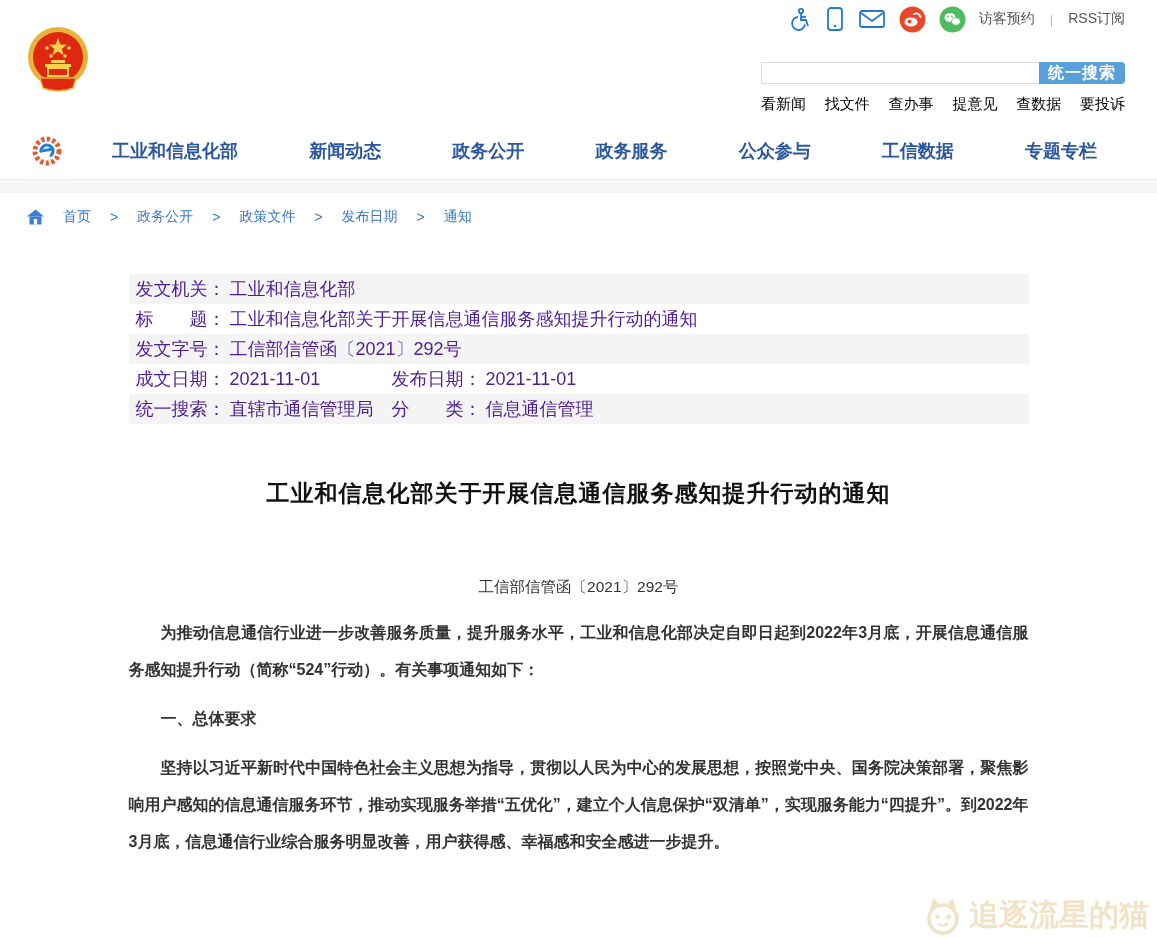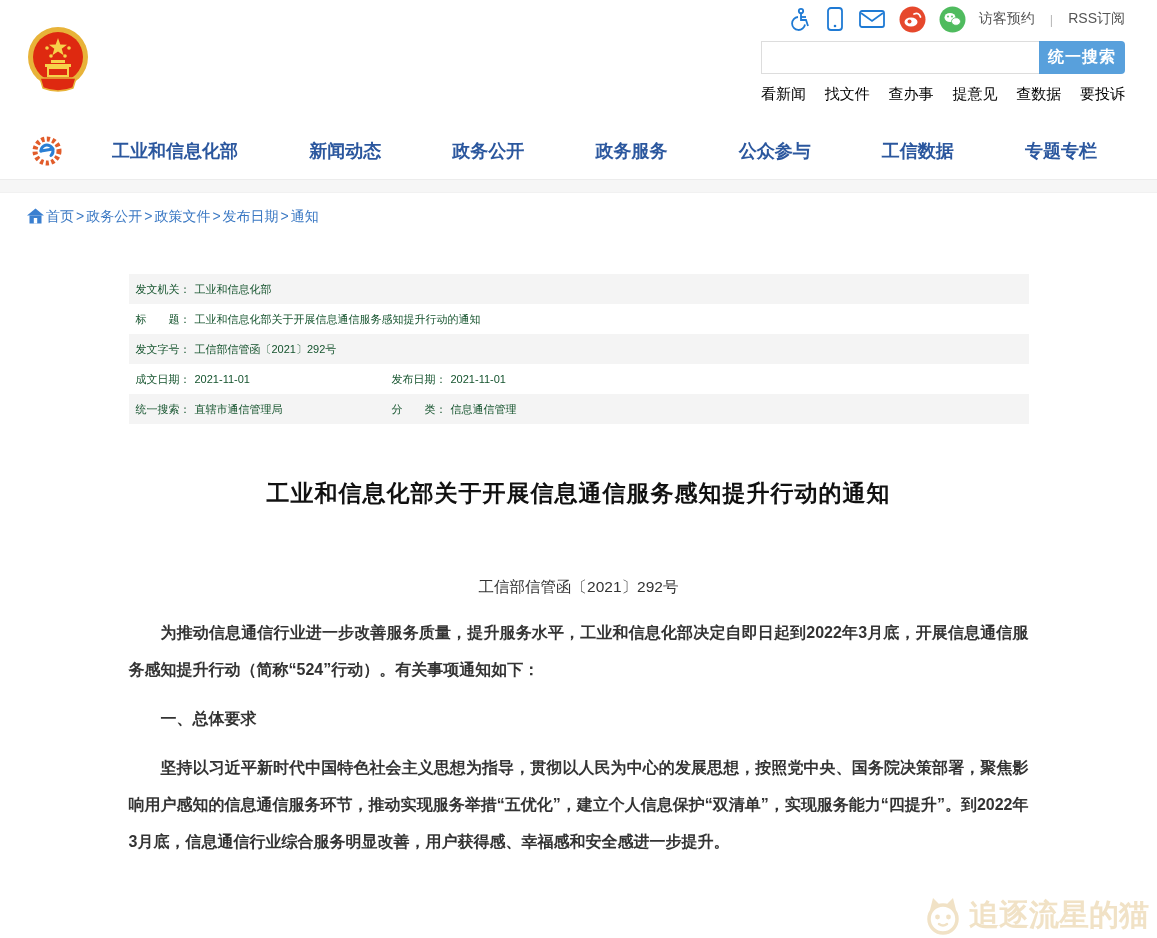--- a/index.html
+++ b/index.html
@@ -14,39 +14,39 @@
   .logo-block { position: absolute; left: 27px; top: 26px; display: flex; align-items: flex-start; cursor: pointer; }
   .emblem { width: 62px; height: 66px; margin-right: 14px; }
   .title-wrap { padding-top: 10px; }
   .site-title { font-size: 31px; font-weight: bold; color: #2066b9; letter-spacing: 2px; line-height: 1.1; }
   .site-sub { font-size: 12.5px; color: #7ba3d3; margin-top: 7px; letter-spacing: 0.2px; }
   .header-right { position: absolute; right: 32px; top: 4px; width: 364px; }
   .icons-row { display: flex; justify-content: flex-end; align-items: center; gap: 13px; height: 30px; }
   .icons-row svg { display: block; }
   .hdr-link { font-size: 14px; color: #555; text-decoration: none; cursor: pointer; white-space: nowrap; }
   .hdr-sep { color: #bbb; font-size: 13px; margin: 0 2px; }
-  .search-row { display: flex; margin-top: 7px; height: 33px; }
+  .search-row { display: flex; margin-top: 28px; height: 22px; }
   .search-input { flex: 1; border: 1px solid #ddd; border-right: none; outline: none; padding: 0 8px; font-size: 14px; }
   .search-btn { width: 86px; background: #58a0dc; color: #fff; border: none; font-size: 16px;
     font-weight: bold; border-radius: 0 4px 4px 0; cursor: pointer; letter-spacing: 1px; }
   .quick-links { display: flex; justify-content: space-between; margin-top: 11px; }
   .quick-link { font-size: 15px; color: #000000; cursor: pointer; white-space: nowrap; }
   
   .nav { display: flex; align-items: center; height: 57px; padding: 0 34px 0 30px; background: #fff; }
   .nav-logo { width: 34px; height: 34px; margin-right: 48px; flex: none; }
   .nav-items { display: flex; flex: 1; justify-content: space-between; align-items: center; padding-right: 26px; }
   .nav-item { font-size: 18px; font-weight: bold; color: #2b579e; cursor: pointer; white-space: nowrap; }
   .divider-strip { height: 14px; background: #f6f6f6; border-top: 1px solid #ececec; border-bottom: 1px solid #f1f1f1; }
   
-  .breadcrumb { display: flex; gap: 2px; padding: 15px 0 8px 27px; font-size: 14px; }
+  .breadcrumb { display: flex; align-items: center; gap: 19px; padding: 15px 0 8px 27px; font-size: 14px; }
   .crumb { color: #3a78c3; cursor: pointer; white-space: nowrap; }
   .crumb-sep { color: #3a78c3; }
   
   .content { width: 900px; margin: 40px auto 0; }
-  .meta-table { width: 100%; font-size: 11px; color: #14532d; }
+  .meta-table { width: 100%; font-size: 18px; color: #4c1d95; }
   .meta-row { height: 30px; display: flex; align-items: center; padding-left: 7px; background: #fff; }
   .meta-row.shade { background: #f4f4f4; }
   .meta-col { display: flex; align-items: center; }
   .meta-col.first { width: 256px; flex: none; }
   .meta-label { white-space: pre; }
   .meta-value { margin-left: 4px; white-space: nowrap; }
   .article-title { text-align: center; font-size: 23px; font-weight: bold; color: #111; margin-top: 54px; letter-spacing: 1px; }
   .doc-number { text-align: center; font-size: 15.5px; color: #333; margin-top: 68px; }
   .article-body { margin-top: 16px; font-size: 16px; color: #333; line-height: 37px; text-align: justify; }
   .article-body p { margin-top: 12px; }

